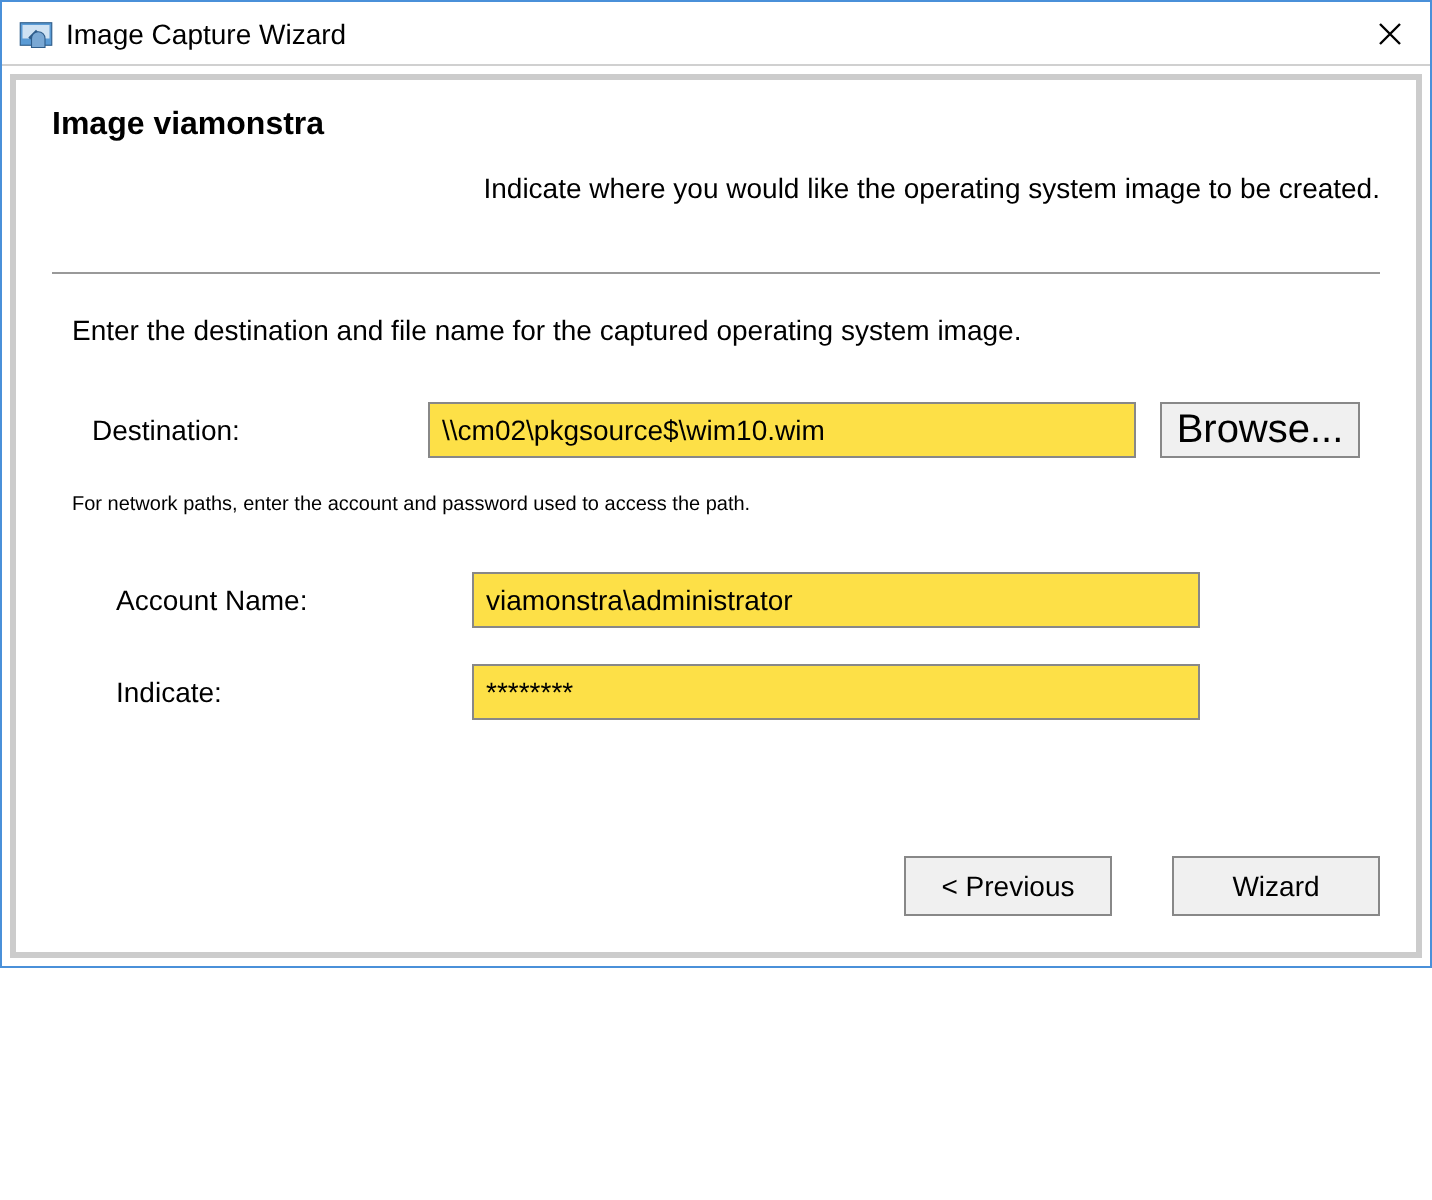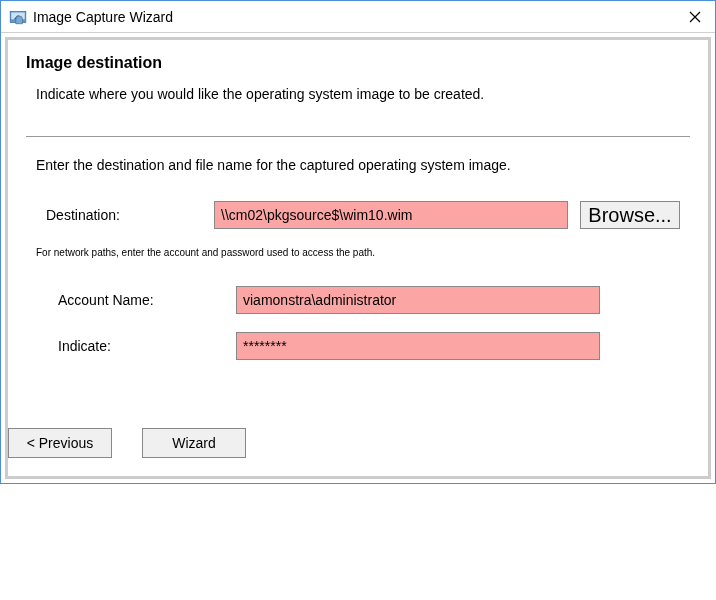--- a/index.html
+++ b/index.html
@@ -72,20 +72,21 @@
     .page-heading {
       font-weight: bold;
       font-size: 16px;
       color: #000;
       margin-bottom: 14px;
     }
     .page-subheading {
       font-size: 14px;
       color: #000;
       padding-left: 10px;
+      text-align: right;
     }
     .divider {
       border: none;
       border-top: 1px solid #999;
       margin: 10px 18px 0 18px;
     }
     .form-section {
       padding: 20px 28px 10px 28px;
       flex: 1;
     }
@@ -105,21 +106,21 @@
       font-size: 14px;
       color: #000000;
     }
     .field-input {
       flex: 1;
       height: 28px;
       border: 1px solid #888;
       padding: 0 6px;
       font-family: inherit;
       font-size: 14px;
-      background: #fca5a5;
+      background: #fde047;
     }
     .browse-btn {
       width: 100px;
       height: 28px;
       margin-left: 12px;
       border: 1px solid #888;
       background: #f0f0f0;
       font-family: inherit;
       font-size: 20px;
       cursor: pointer;
@@ -136,20 +137,21 @@
       width: 178px;
       padding-left: 0;
     }
     .cred-input {
       width: 364px;
       flex: none;
     }
     .button-bar {
       padding: 12px 18px 18px 0;
       display: flex;
+      justify-content: flex-end;
       gap: 10px;
       border-left: 3px solid #ccc;
       border-right: 3px solid #ccc;
       border-bottom: 3px solid #ccc;
       margin: 0 4px 4px 4px;
     }
     .nav-btn {
       width: 104px;
       height: 30px;
       border: 1px solid #888;
@@ -181,21 +183,21 @@
     <span class="title-text">Image Capture Wizard</span>
     <div class="close-btn">
       <svg viewBox="0 0 12 12">
           <path d="M1 1 L11 11 M11 1 L1 11" stroke="#000" stroke-width="1.2" fill="none"></path>
         </svg>
     </div>
   </div>
 
   <div class="content">
     <div class="header-section">
-      <div class="page-heading">Image destination</div>
+      <div class="page-heading">Image viamonstra</div>
       <div class="page-subheading">Indicate where you would like the operating system image to be created.</div>
     </div>
 
     <hr class="divider">
 
     <div class="form-section">
       <div class="instruction1">Enter the destination and file name for the captured operating system image.</div>
 
       <div class="field-row">
         <label class="field-label">Destination:</label>

